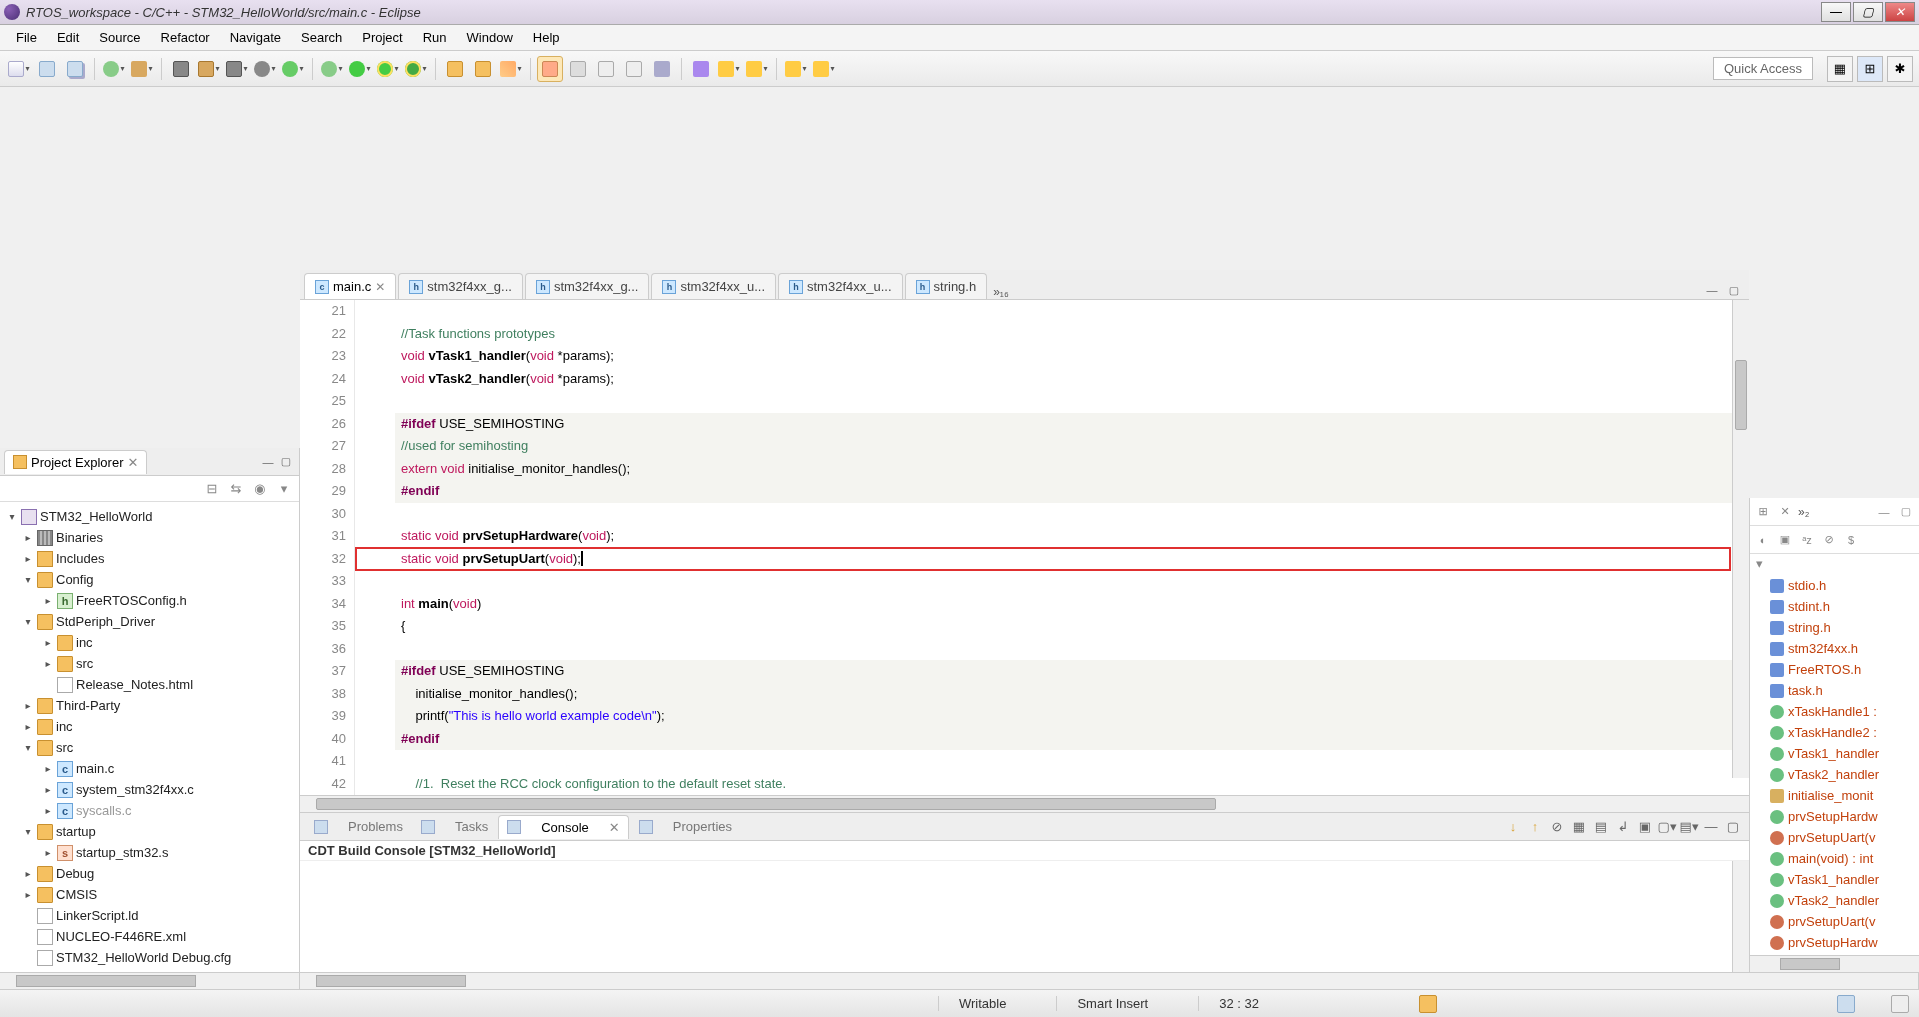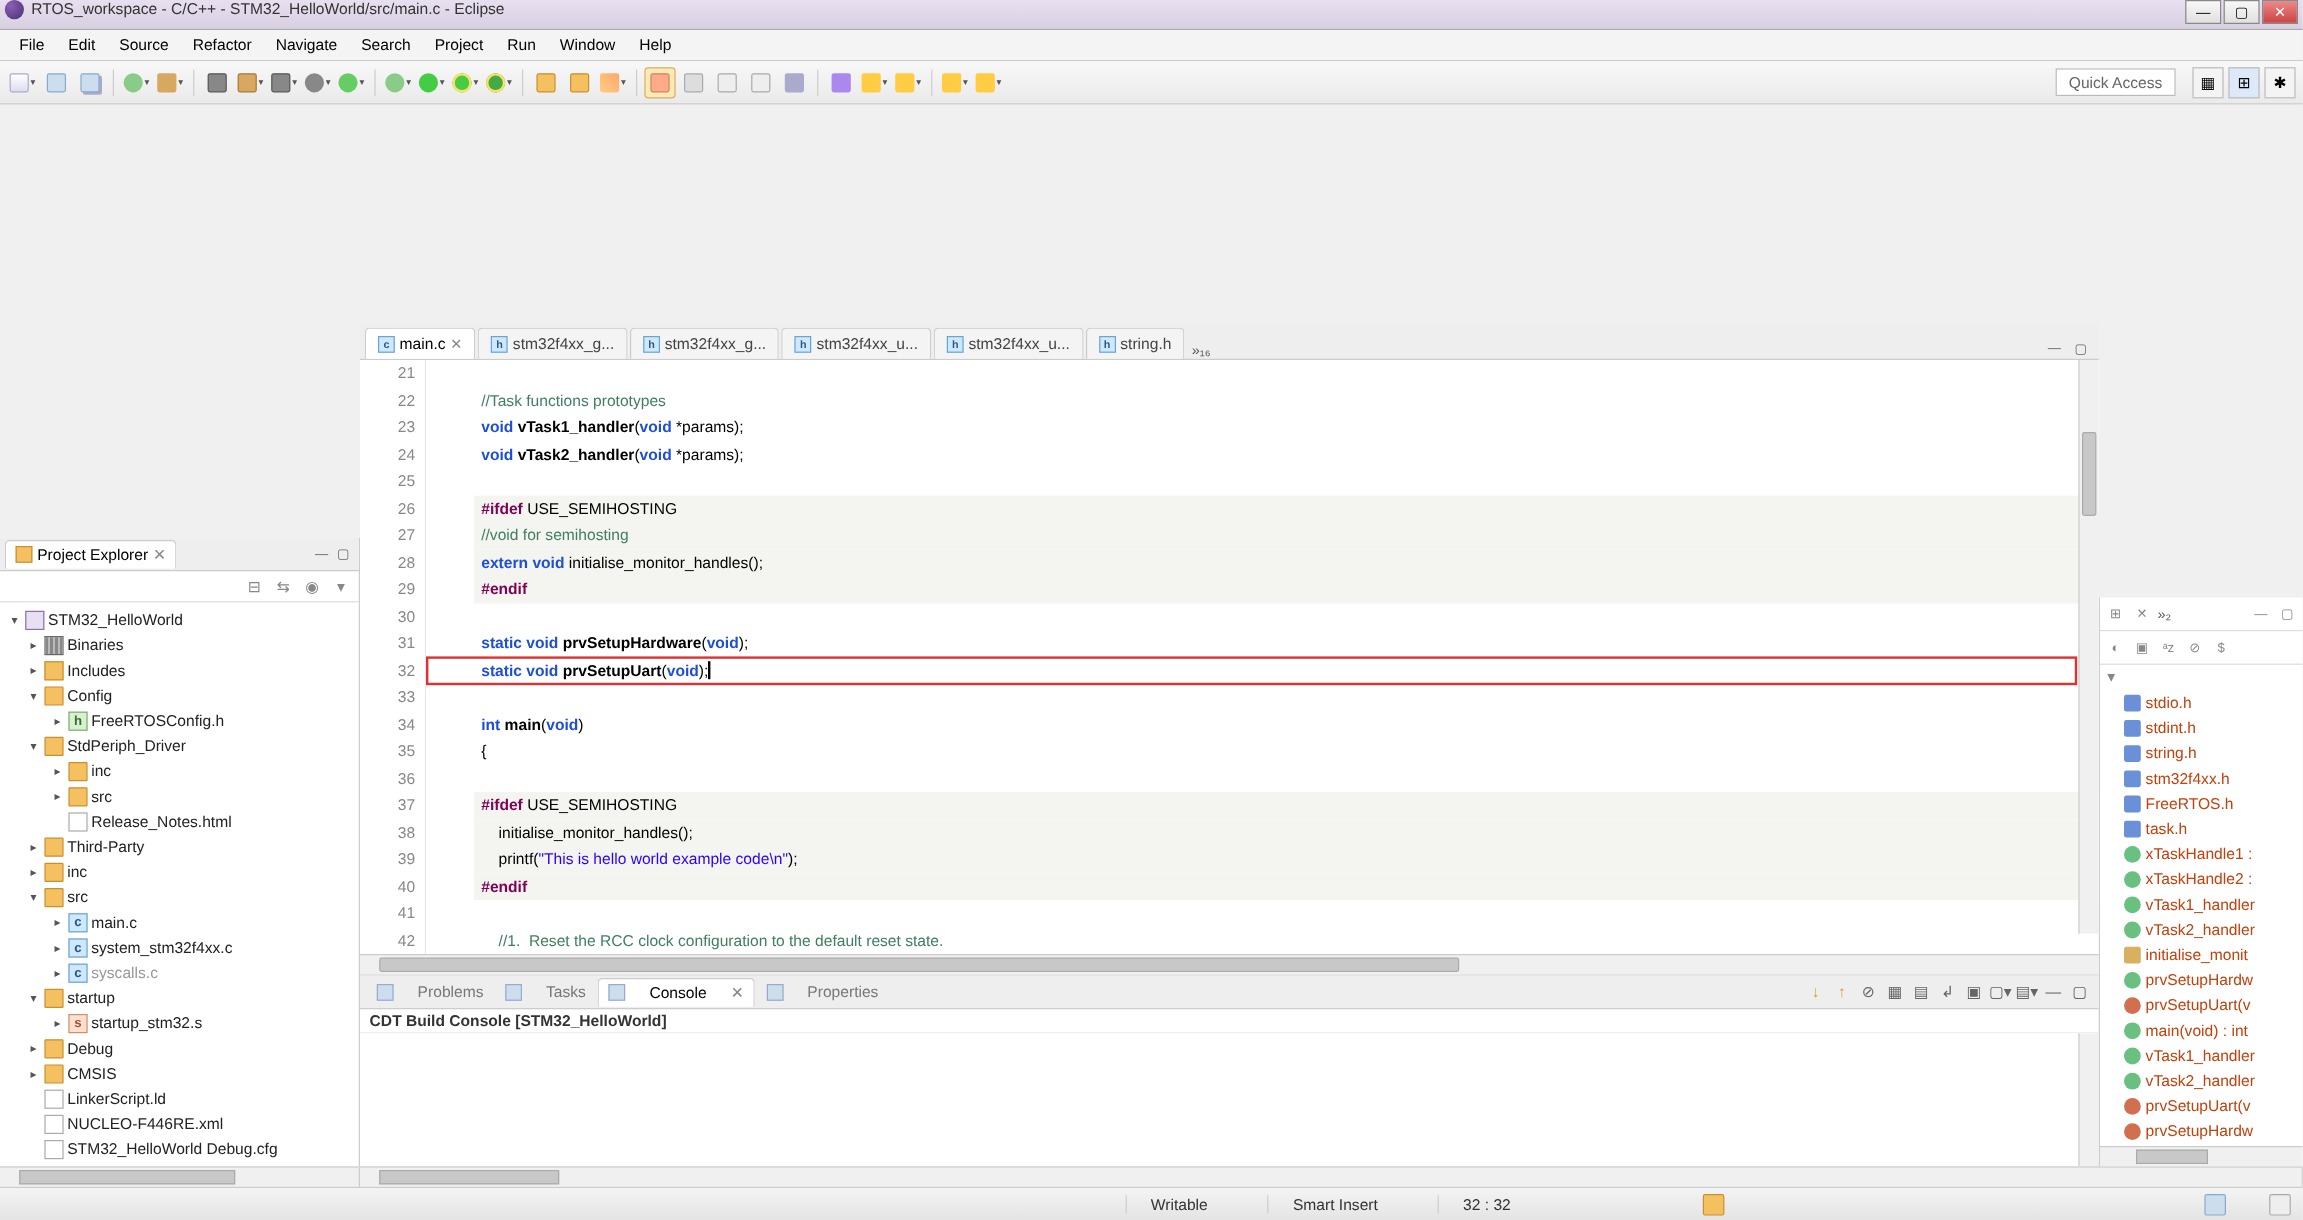--- a/index.html
+++ b/index.html
@@ -1,19 +1,19 @@
 <!DOCTYPE html>
 <html><head>
 <meta charset="utf-8">
 <style>
 * { margin: 0; padding: 0; box-sizing: border-box; font-family: "Segoe UI", Tahoma, sans-serif; font-size: 13px; }
 body { background: #f0f0f0; width: 1919px; height: 1017px; overflow: hidden; display: flex; flex-direction: column; }
 
 
-.titlebar { height: 25px; background: linear-gradient(#e8e0f0, #d8d0e0); display: flex; align-items: flex-start; padding: 0 4px; border-bottom: 1px solid #aaa; }
+.titlebar { height: 25px; background: linear-gradient(#e8e0f0, #d8d0e0); display: flex; align-items: center; padding: 0 4px; border-bottom: 1px solid #aaa; font-style: italic; }
 .titlebar .app-icon { width: 16px; height: 16px; background: radial-gradient(circle at 30% 30%, #8a5fb5, #4a2f75); border-radius: 50%; margin-right: 6px; }
 .titlebar .title { flex: 1; color: #333; }
 .titlebar .winbtns { display: flex; gap: 2px; }
 .titlebar .winbtn { width: 30px; height: 20px; border: 1px solid #888; background: linear-gradient(#f8f8f8,#e0e0e0); display: flex; align-items: center; justify-content: center; font-size: 12px; }
 .titlebar .winbtn.close { background: linear-gradient(#e88,#c44); color: #fff; }
 
 
 .menubar { height: 26px; background: #f4f4f4; display: flex; align-items: center; padding: 0 6px; border-bottom: 1px solid #ccc; }
 .menubar .menuitem { padding: 4px 10px; cursor: default; }
 
@@ -72,21 +72,21 @@
 .editor-tabs .espacer { flex: 1; }
 .editor-tabs .evbtn { width: 18px; height: 18px; display: flex; align-items: center; justify-content: center; color: #666; font-size: 11px; margin: 0 2px; }
 
 
 .editor-body { flex: 1; display: flex; background: #fff; font-family: Consolas, "Courier New", monospace; font-size: 18px; overflow: hidden; position: relative; }
 .gutter { width: 55px; background: #fff; border-right: 1px solid #e8e8e8; text-align: right; color: #888; padding-right: 8px; }
 .gutter .gline { height: 22.5px; line-height: 22.5px; }
 .codearea { flex: 1; position: relative; }
 .cline { height: 22.5px; line-height: 22.5px; padding-left: 6px; white-space: pre; margin-left: 40px; }
 .cline.dim-bg { background: #f4f4f0; }
-.tok-kw { color: #1d4ed8; font-weight: bold; }
+.tok-kw { color: #be185d; font-weight: normal; }
 .tok-comment { color: #3f7f5f; }
 .tok-preproc { color: #7f0055; font-weight: bold; }
 .tok-str { color: #2a00ff; }
 .tok-func { color: #000; font-weight: bold; }
 .highlight-box { position: absolute; border: 2px solid #e03030; pointer-events: none; }
 .vscroll { position: absolute; right: 0; top: 0; width: 17px; bottom: 17px; background: #f0f0f0; border-left: 1px solid #ccc; }
 .vscroll .thumb { position: absolute; left: 2px; right: 2px; background: #c8c8c8; border: 1px solid #aaa; border-radius: 2px; }
 .hscroll { position: absolute; left: 0; right: 17px; bottom: 0; height: 17px; background: #f0f0f0; border-top: 1px solid #ccc; }
 .hscroll .thumb { position: absolute; top: 2px; bottom: 2px; background: #c8c8c8; border: 1px solid #aaa; border-radius: 2px; }
 
@@ -479,21 +479,21 @@
           <div class="gline">42</div>
         </div>
       <div class="codearea" id="codearea">
         <div class="highlight-box" id="hlbox" style="top: 246.5px; left: 0px; right: 18px; height: 24px;"></div>
       <div class="cline"></div>
           <div class="cline"><span class="tok-comment">//Task functions prototypes</span></div>
           <div class="cline"><span class="tok-kw">void</span> <span class="tok-func">vTask1_handler</span>(<span class="tok-kw">void</span> *params);</div>
           <div class="cline"><span class="tok-kw">void</span> <span class="tok-func">vTask2_handler</span>(<span class="tok-kw">void</span> *params);</div>
           <div class="cline"></div>
           <div class="cline dim-bg"><span class="tok-preproc">#ifdef</span> USE_SEMIHOSTING</div>
-          <div class="cline dim-bg"><span class="tok-comment">//void for semihosting</span></div>
+          <div class="cline dim-bg"><span class="tok-comment">//used for semihosting</span></div>
           <div class="cline dim-bg"><span class="tok-kw">extern</span> <span class="tok-kw">void</span> initialise_monitor_handles();</div>
           <div class="cline dim-bg"><span class="tok-preproc">#endif</span></div>
           <div class="cline"></div>
           <div class="cline"><span class="tok-kw">static</span> <span class="tok-kw">void</span> <span class="tok-func">prvSetupHardware</span>(<span class="tok-kw">void</span>);</div>
           <div class="cline"><span class="tok-kw">static</span> <span class="tok-kw">void</span> <span class="tok-func">prvSetupUart</span>(<span class="tok-kw">void</span>);<span style="border-left:2px solid #000;"></span></div>
           <div class="cline"></div>
           <div class="cline"><span class="tok-kw">int</span> <span class="tok-func">main</span>(<span class="tok-kw">void</span>)</div>
           <div class="cline">{</div>
           <div class="cline"></div>
           <div class="cline dim-bg"><span class="tok-preproc">#ifdef</span> USE_SEMIHOSTING</div>

